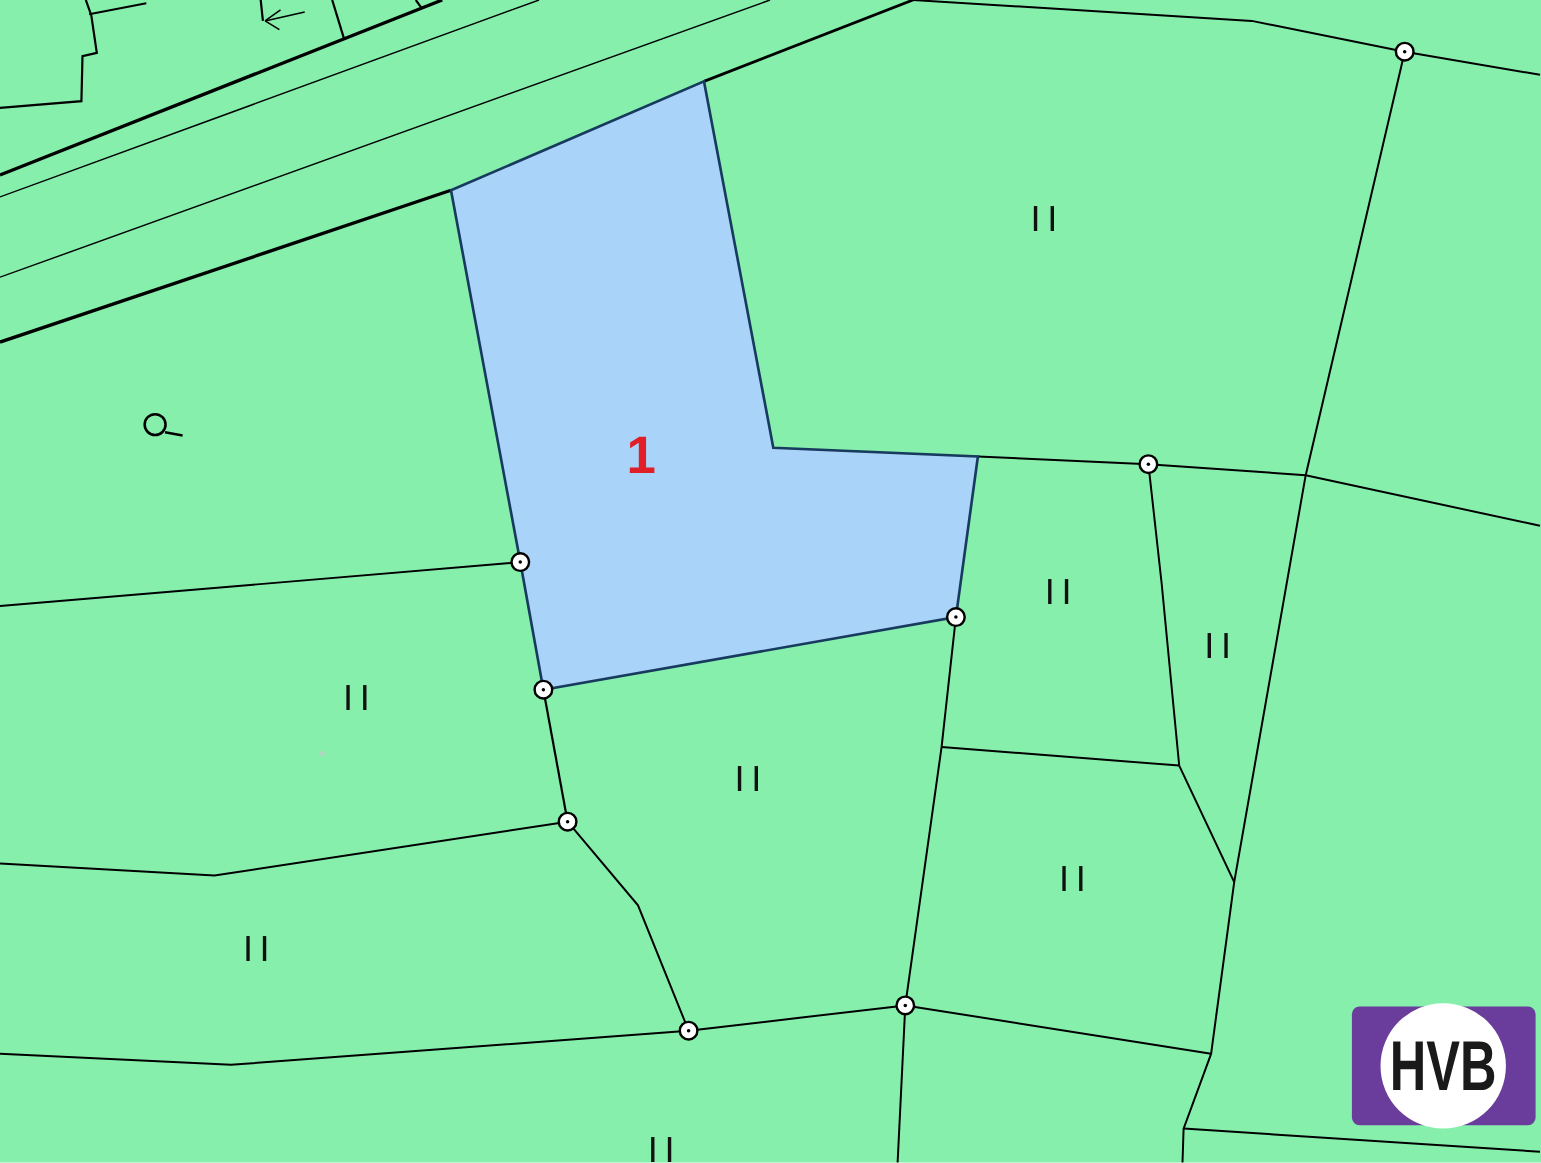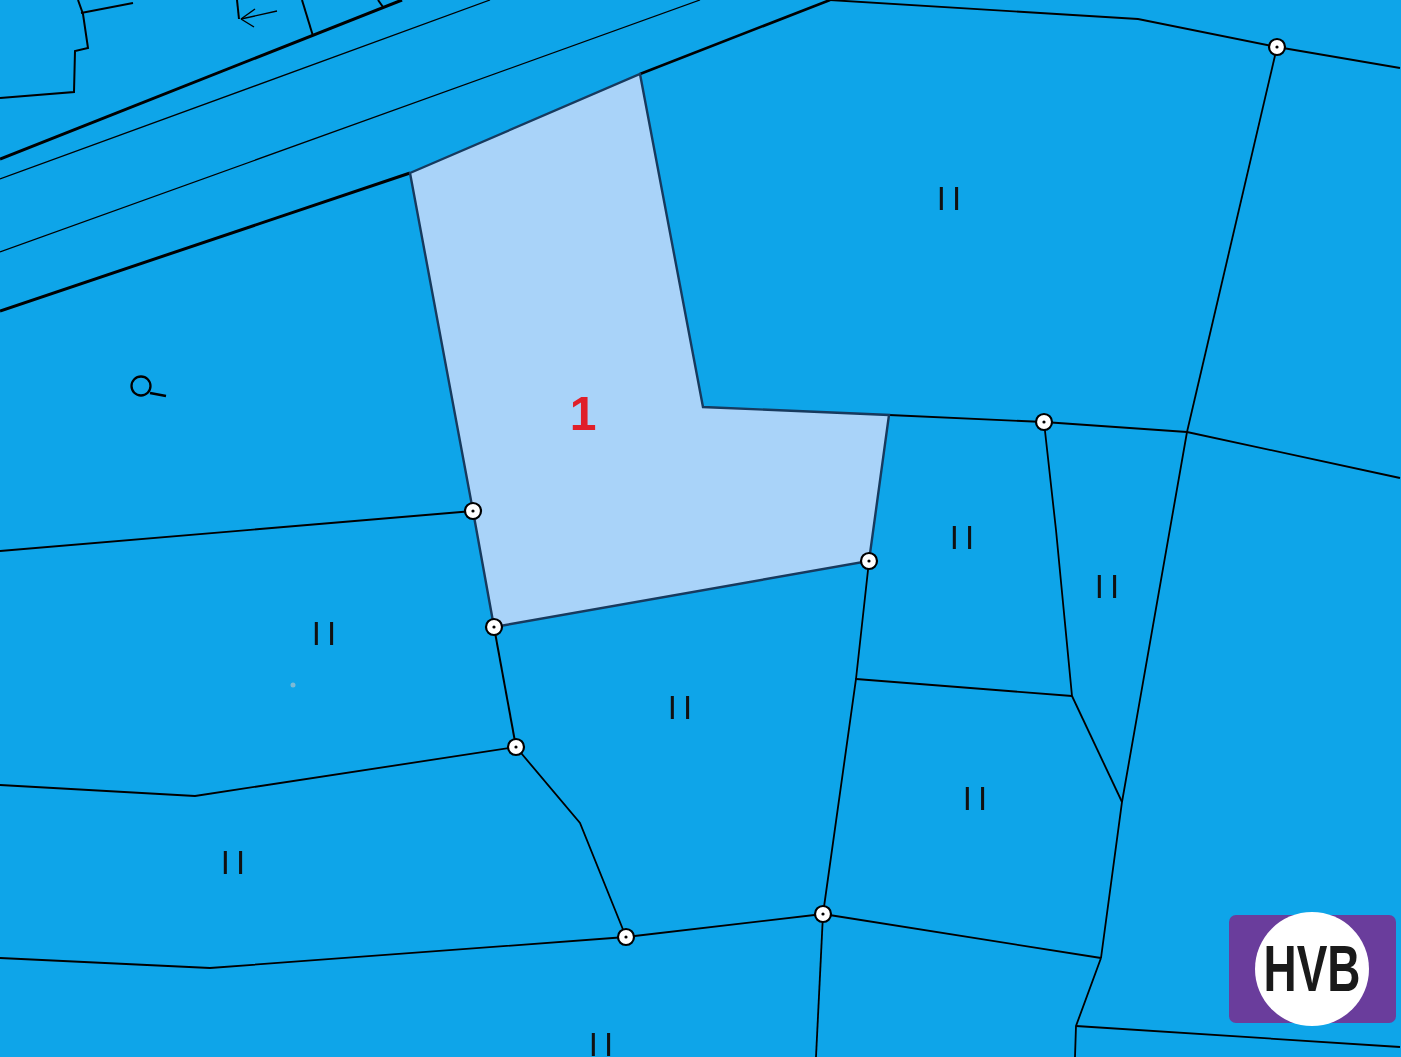--- a/index.html
+++ b/index.html
@@ -1,16 +1,16 @@
 <!DOCTYPE html>
 <html><head>
 <meta charset="utf-8">
 <style>
   html,body{margin:0;padding:0;background:#ffffff;}
-  .stage{position:relative;width:1401px;height:1057px;background:#0ea5e9;overflow:hidden;}
+  .stage{position:relative;width:1401px;height:1057px;background:#86efac;overflow:hidden;}
   svg{display:block;}
   svg text{font-family:"Liberation Sans","DejaVu Sans",sans-serif;}
   .zone-label{font-size:33px;letter-spacing:6px;fill:#111111;}
   .parcel-label{font-size:48px;font-weight:bold;}
   .logo-text{font-size:64px;font-weight:bold;}
 </style>
 </head>
 <body>
 
 <div class="stage">

